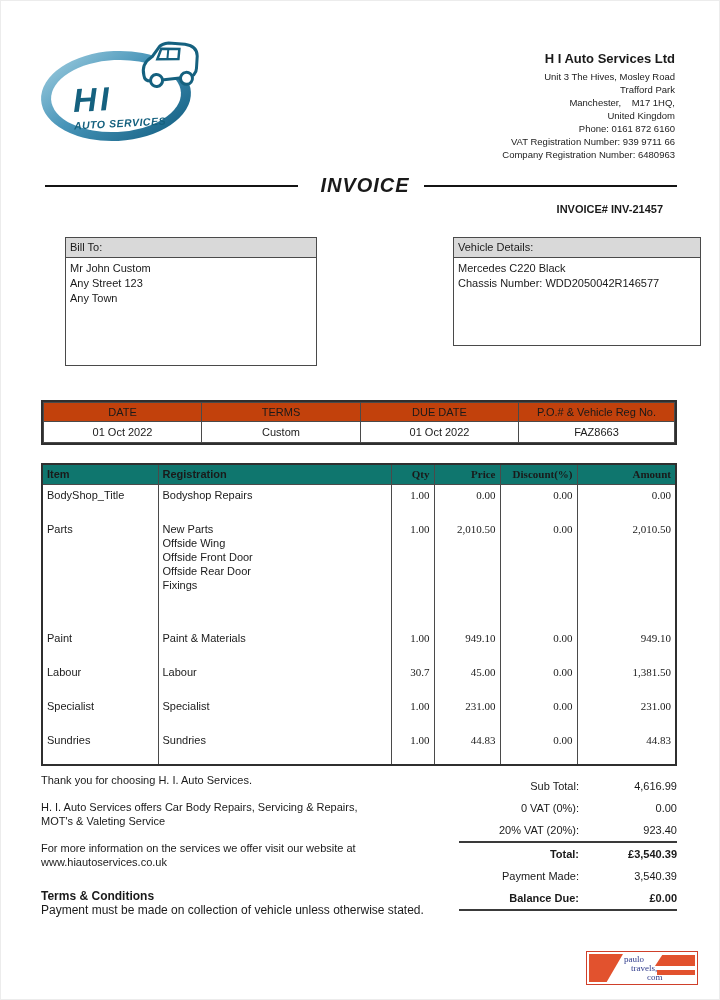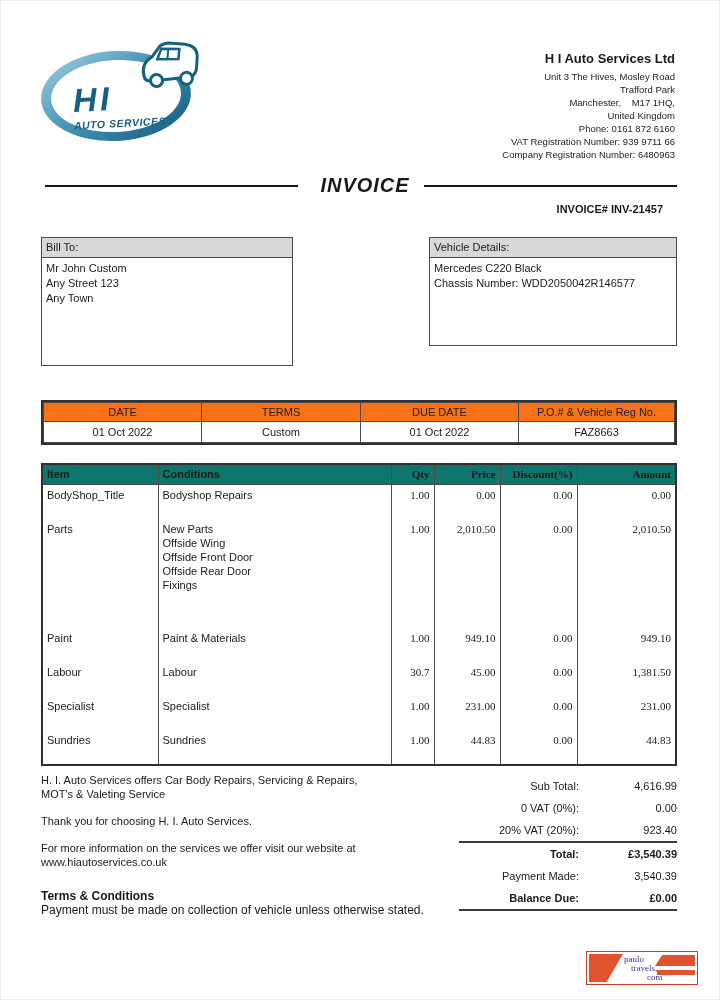--- a/index.html
+++ b/index.html
@@ -34,29 +34,29 @@
   .company-name { font-size: 13px; font-weight: bold; margin-bottom: 4px; }
   .company-line { font-size: 9.5px; line-height: 13px; color: #222; }
 
   
   .title-row { position: absolute; left: 44px; top: 173px; width: 632px; display: flex; align-items: center; gap: 14px; }
   .hline { flex: 1; height: 2px; background: #141414; }
   .title-text { font-size: 20px; font-weight: bold; font-style: italic; letter-spacing: 1px; margin-left: 8px; }
   .invoice-no { position: absolute; top: 202px; right: 56px; font-size: 11px; font-weight: bold; }
 
   
-  .box { position: absolute; border: 1px solid #4a4a4a; background: #fff; }
+  .box { position: absolute; border: 1px solid #4a4a4a; background: #fff; margin-left: 24px; }
   .box-head { background: #d9d9d9; border-bottom: 1px solid #4a4a4a; font-size: 11px; height: 20px; line-height: 19px; padding: 0 4px; }
   .box-body { font-size: 11px; line-height: 15px; padding: 3px 4px; }
   .bill-box { left: 40px; top: 236px; width: 252px; height: 129px; }
   .vehicle-box { left: 428px; top: 236px; width: 248px; height: 109px; }
   .meta-wrap { position: absolute; left: 40px; top: 399px; width: 636px; border: 2px solid #2f2f2f; }
   .meta-wrap table { width: 100%; border-collapse: collapse; table-layout: fixed; }
   .meta-wrap td { border: 1px solid #4a4a4a; font-size: 11px; text-align: center; }
-  .meta-wrap tr.mh td { background: #f97316; height: 19px; }
+  .meta-wrap tr.mh td { background: #c2410c; height: 19px; }
   .meta-wrap tr.mv td { height: 21px; }
 
   
   .items-wrap { position: absolute; left: 40px; top: 462px; width: 636px; height: 303px; border: 2px solid #2f2f2f; }
   .items-wrap table { width: 100%; height: 100%; border-collapse: collapse; table-layout: fixed; }
   .items-wrap th, .items-wrap td { border-left: 1px solid #4a4a4a; font-size: 11px; padding: 3px 4px; }
   .items-wrap th:first-child, .items-wrap td:first-child { border-left: none; }
   .items-wrap th { background: #0f766e; border-bottom: 1px solid #4a4a4a; height: 19px; font-weight: bold; text-align: left; }
   .items-wrap th.num, .items-wrap td.num { text-align: right; font-family: Liberation Serif, serif; }
   .items-wrap td { vertical-align: top; line-height: 14px; padding-bottom: 8px; }
@@ -172,21 +172,21 @@
         <col style="width:115px">
           <col style="width:233px">
           <col style="width:43px">
         <col style="width:66px">
           <col style="width:77px">
           <col>
       </colgroup>
       <tbody>
           <tr>
         <th>Item</th>
-        <th>Conditions</th>
+        <th>Registration</th>
         <th class="num">Qty</th>
         <th class="num">Price</th>
         <th class="num">Discount(%)</th>
         <th class="num">Amount</th>
       </tr>
       <tr>
         <td>BodyShop_Title</td>
         <td>Bodyshop Repairs</td>
         <td class="num">1.00</td>
         <td class="num">0.00</td>
@@ -245,22 +245,22 @@
             <td></td>
         <td></td>
             <td></td>
             <td></td>
       </tr>
     </tbody>
       </table>
   </div>
 
   <div class="notes">
+    <p>Thank you for choosing H. I. Auto Services.</p>
     <p>H. I. Auto Services offers Car Body Repairs, Servicing &amp; Repairs, MOT's &amp; Valeting Service</p>
-    <p>Thank you for choosing H. I. Auto Services.</p>
     <p>For more information on the services we offer visit our website at www.hiautoservices.co.uk</p>
   </div>
 
   <div class="totals">
     <div class="trow">
       <div class="tlabel">Sub Total:</div>
       <div class="tvalue">4,616.99</div>
     </div>
     <div class="trow">
       <div class="tlabel">0 VAT (0%):</div>

